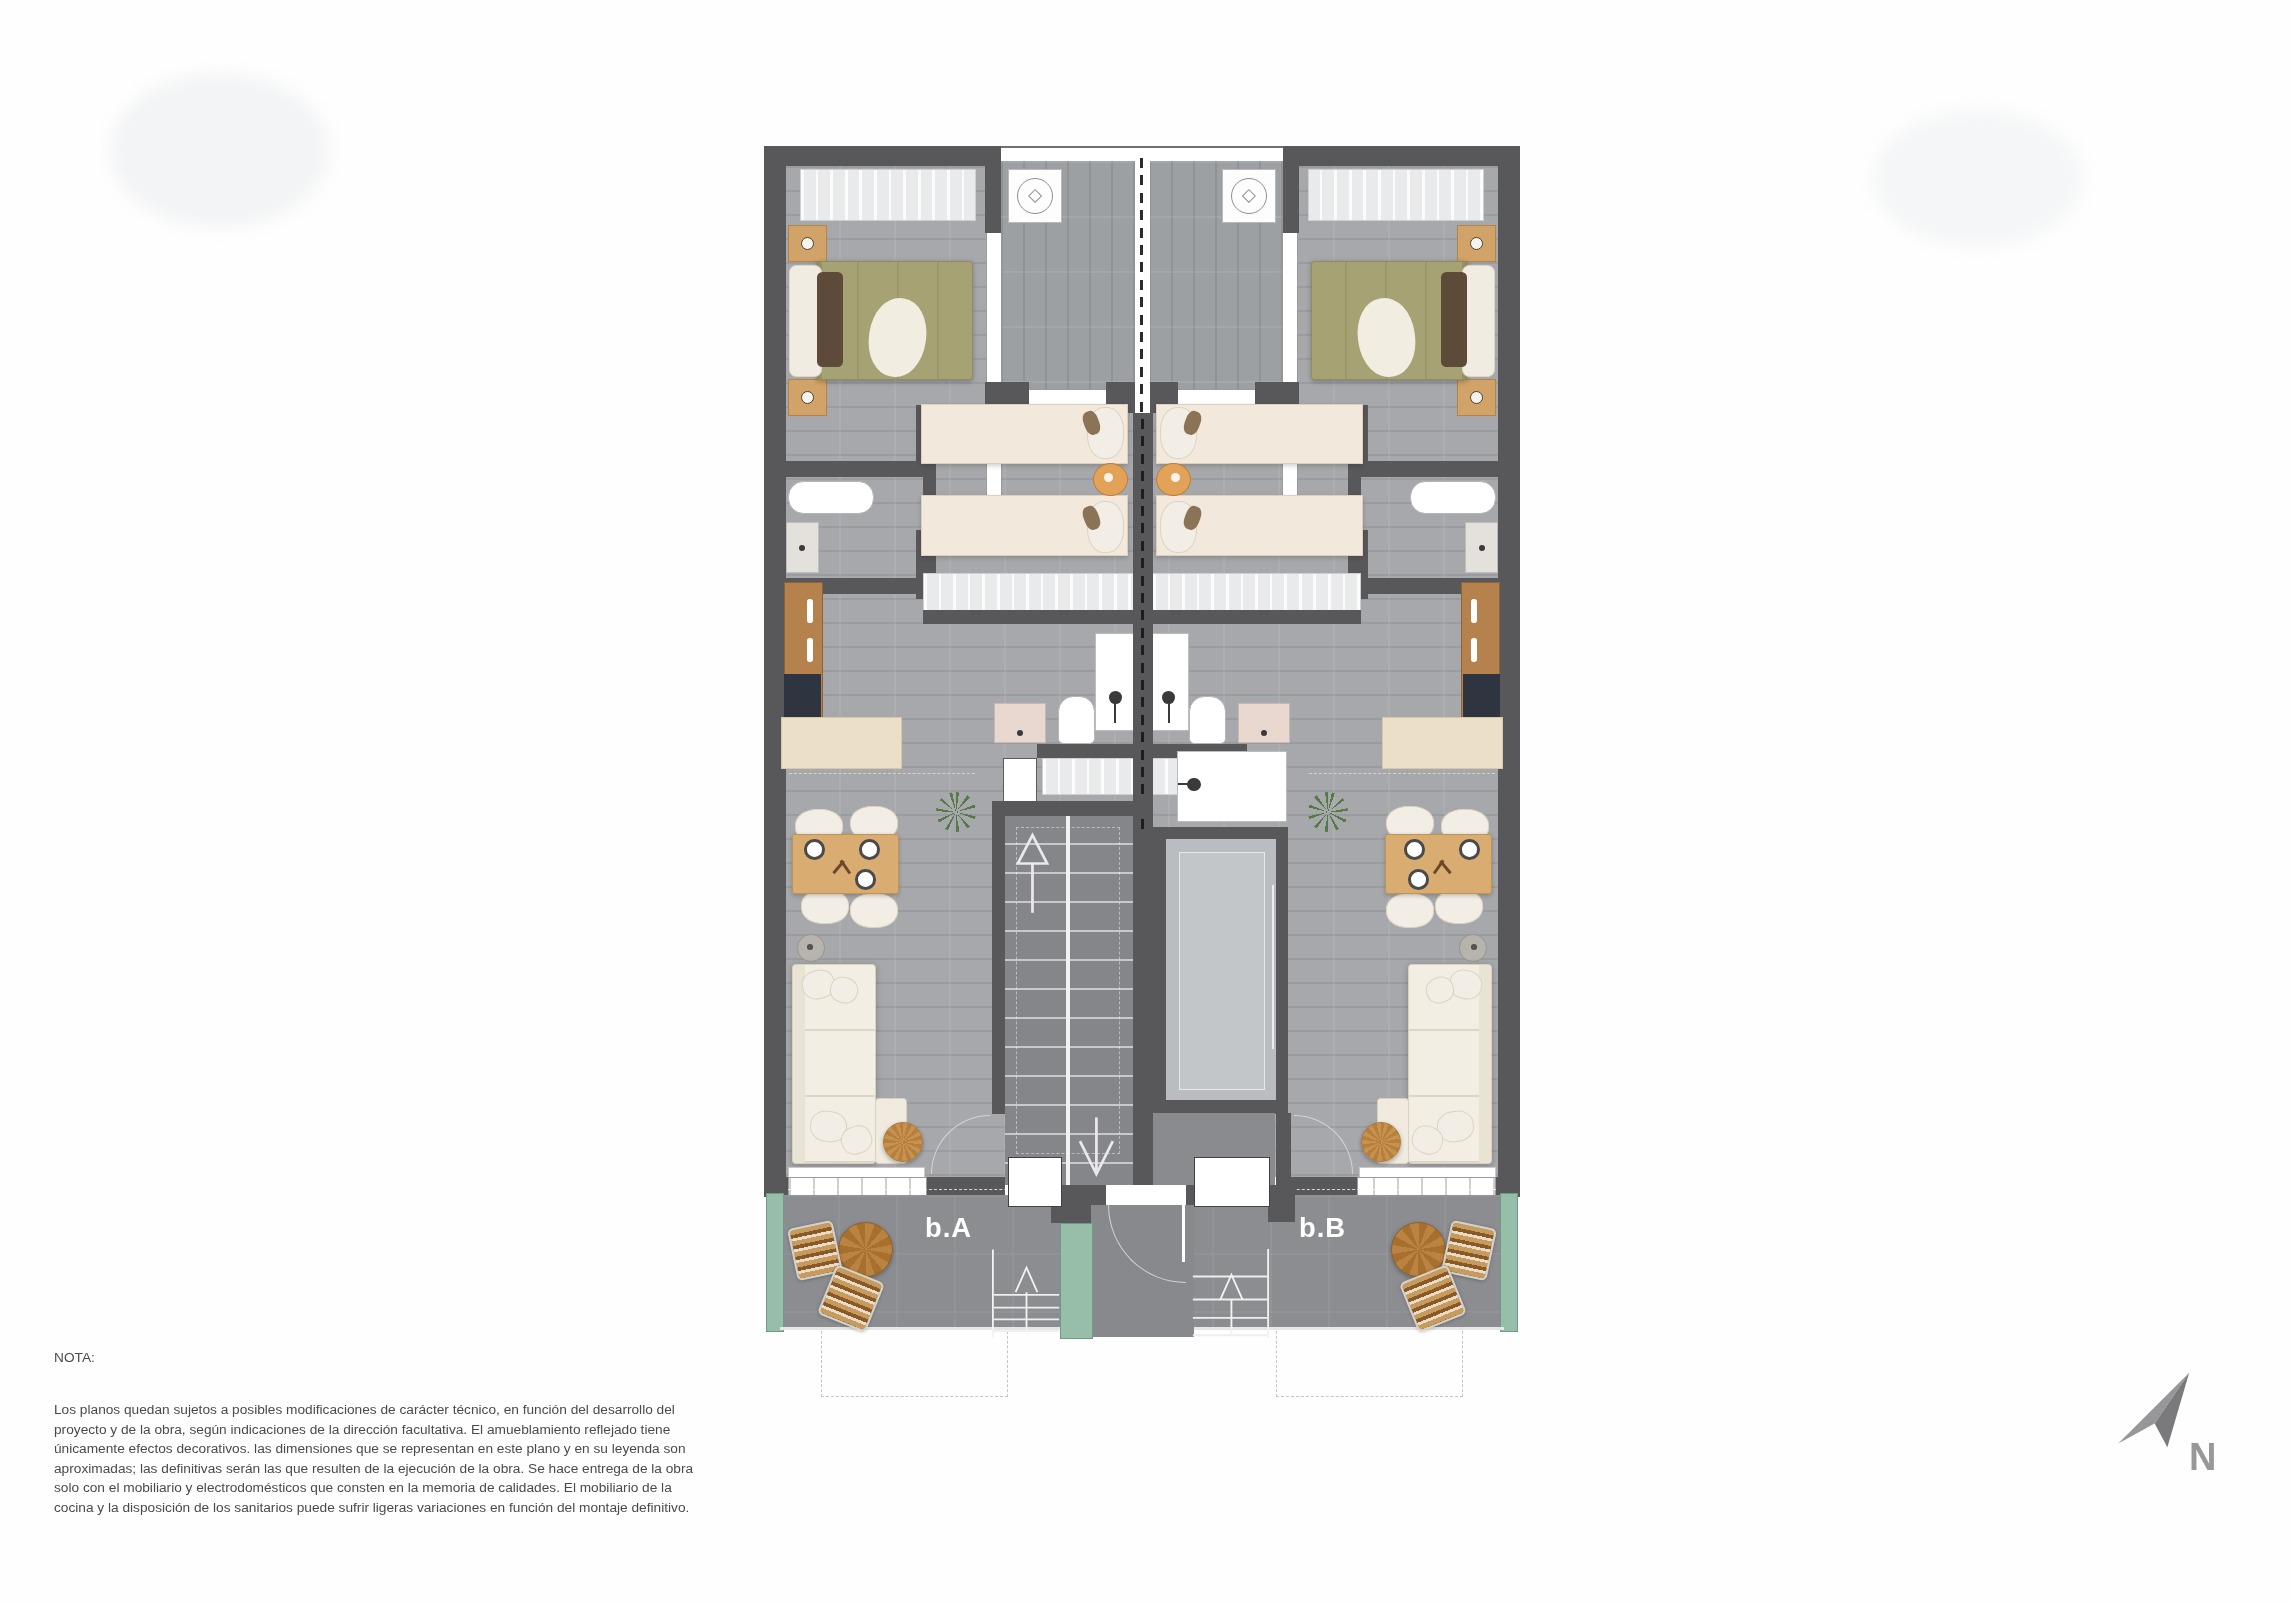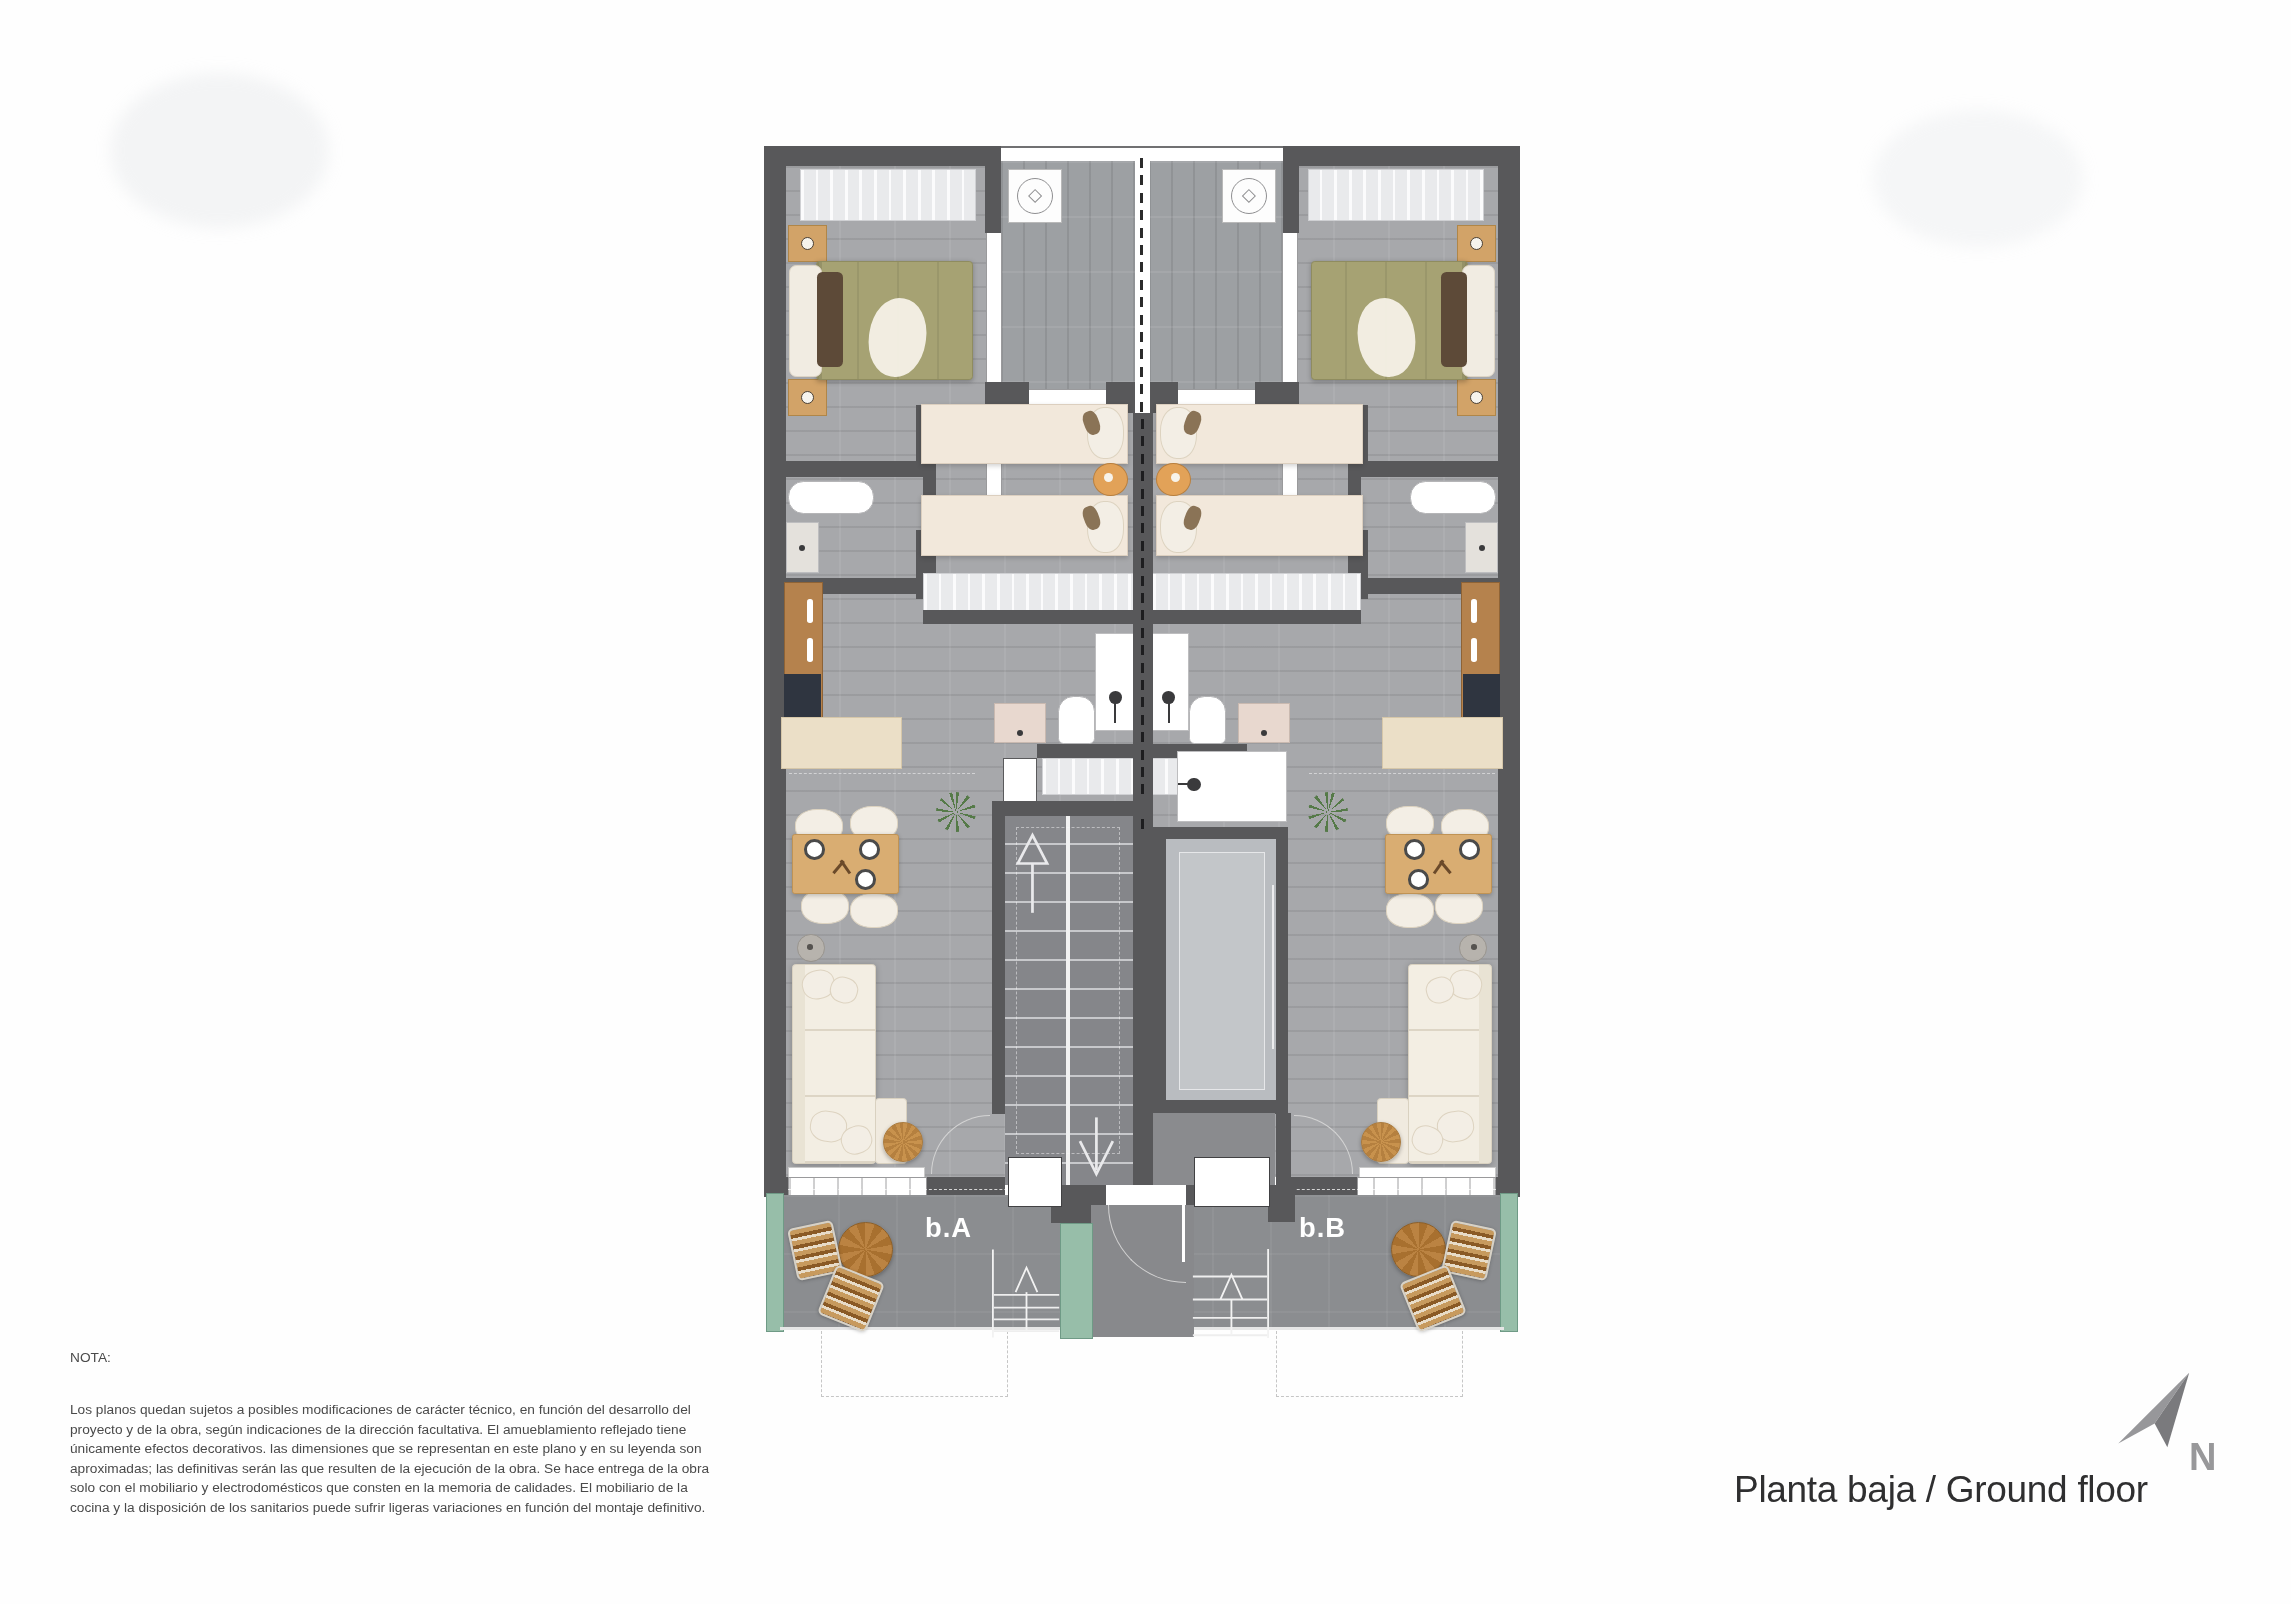--- a/index.html
+++ b/index.html
@@ -13,21 +13,21 @@
   .plankv{background-color:#9da0a3;background-image:repeating-linear-gradient(180deg,rgba(255,255,255,.08) 0 1.8px,rgba(0,0,0,0) 1.8px 55px),repeating-linear-gradient(90deg,rgba(85,86,88,.18) 0 1.8px,rgba(0,0,0,0) 1.8px 22px)}
   .terr{background:#8b8d90;background-image:repeating-linear-gradient(90deg,rgba(255,255,255,.05) 0 1.8px,rgba(0,0,0,0) 1.8px 58px),repeating-linear-gradient(180deg,rgba(255,255,255,.05) 0 1.8px,rgba(0,0,0,0) 1.8px 58px)}
   .cream{background:#f2e8db;border:0.9px solid #dccfbf;box-shadow:0 1.8px 4.6px rgba(0,0,0,.18)}
   .pil{background:#f3eee5;border:0.9px solid #ddd3c0;border-radius:45%}
   .teal{background:#97bea9;border:0.9px solid #6f9a86}
   .wood{background:#b5824d}
   .stripechair{background:repeating-linear-gradient(180deg,#c79a5e 0 4.6px,#8a5a26 4.6px 8.2px,#e8dcc8 8.2px 11px);border:2.7px solid #d8d2c6;border-radius:5.5px;box-shadow:0 0.9px 3.7px rgba(0,0,0,.25)}
   .unit{position:absolute;top:0;width:378px;height:1261px}
   .unit-b{transform:scaleX(-1)}
   .lbl{color:#fff;font-weight:bold;font-size:27.4px;letter-spacing:0.9px}
-  #note{position:absolute;left:70px;top:1350px;width:640px;color:#4a4a4a}
+  #note{position:absolute;left:54px;top:1350px;width:640px;color:#4a4a4a}
   #note .hd{font-size:13.7px;margin:0 0 35px 0}
   #note .tx{font-size:13.7px;line-height:19.6px;margin:0}
   #title{position:absolute;left:1734px;top:1469px;font-size:37px;color:#2f2f30;letter-spacing:-0.3px}
   #north-n{position:absolute;left:2189px;top:1436px;font-size:38px;font-weight:bold;color:#98989a}
   .wm{position:absolute;border-radius:50%;filter:blur(8.2px)}
 </style>
 </head>
 <body>
 
 <div id="canvas">
@@ -345,16 +345,15 @@
   <div id="note">
     <p class="hd">NOTA:</p>
     <p class="tx">Los planos quedan sujetos a posibles modificaciones de carácter técnico, en función del desarrollo del proyecto y de la obra, según indicaciones de la dirección facultativa. El amueblamiento reflejado tiene únicamente efectos decorativos. las dimensiones que se representan en este plano y en su leyenda son aproximadas; las definitivas serán las que resulten de la ejecución de la obra. Se hace entrega de la obra solo con el mobiliario y electrodomésticos que consten en la memoria de calidades. El mobiliario de la cocina y la disposición de los sanitarios puede sufrir ligeras variaciones en función del montaje definitivo.</p>
   </div>
 
   <svg class="a" style="left:2109px;top:1369px" width="84" height="80" viewBox="0 0 92 88">
     <polygon points="88,4 10,82 50,60" fill="#97979a"></polygon>
     <polygon points="88,4 50,60 64,86" fill="#7a7a7d"></polygon>
   </svg>
   <div id="north-n">N</div>
-  <div id="title">Planta baja / Ground floor</div>
 
 </div>
 
 
 </body></html>

